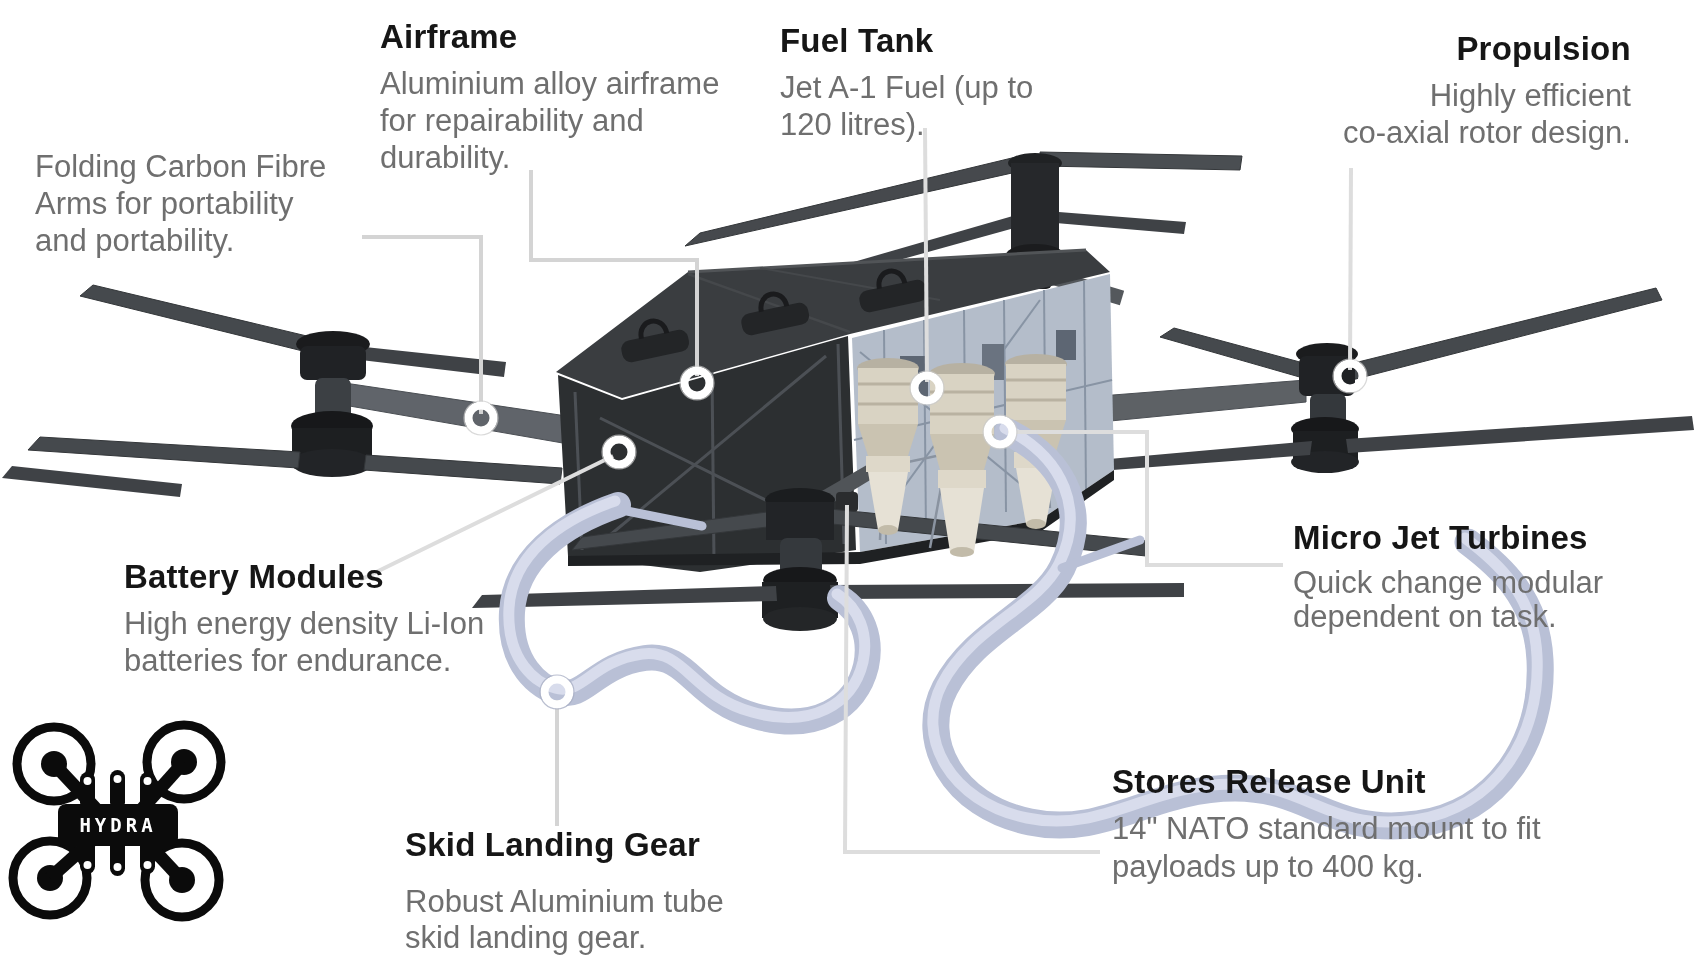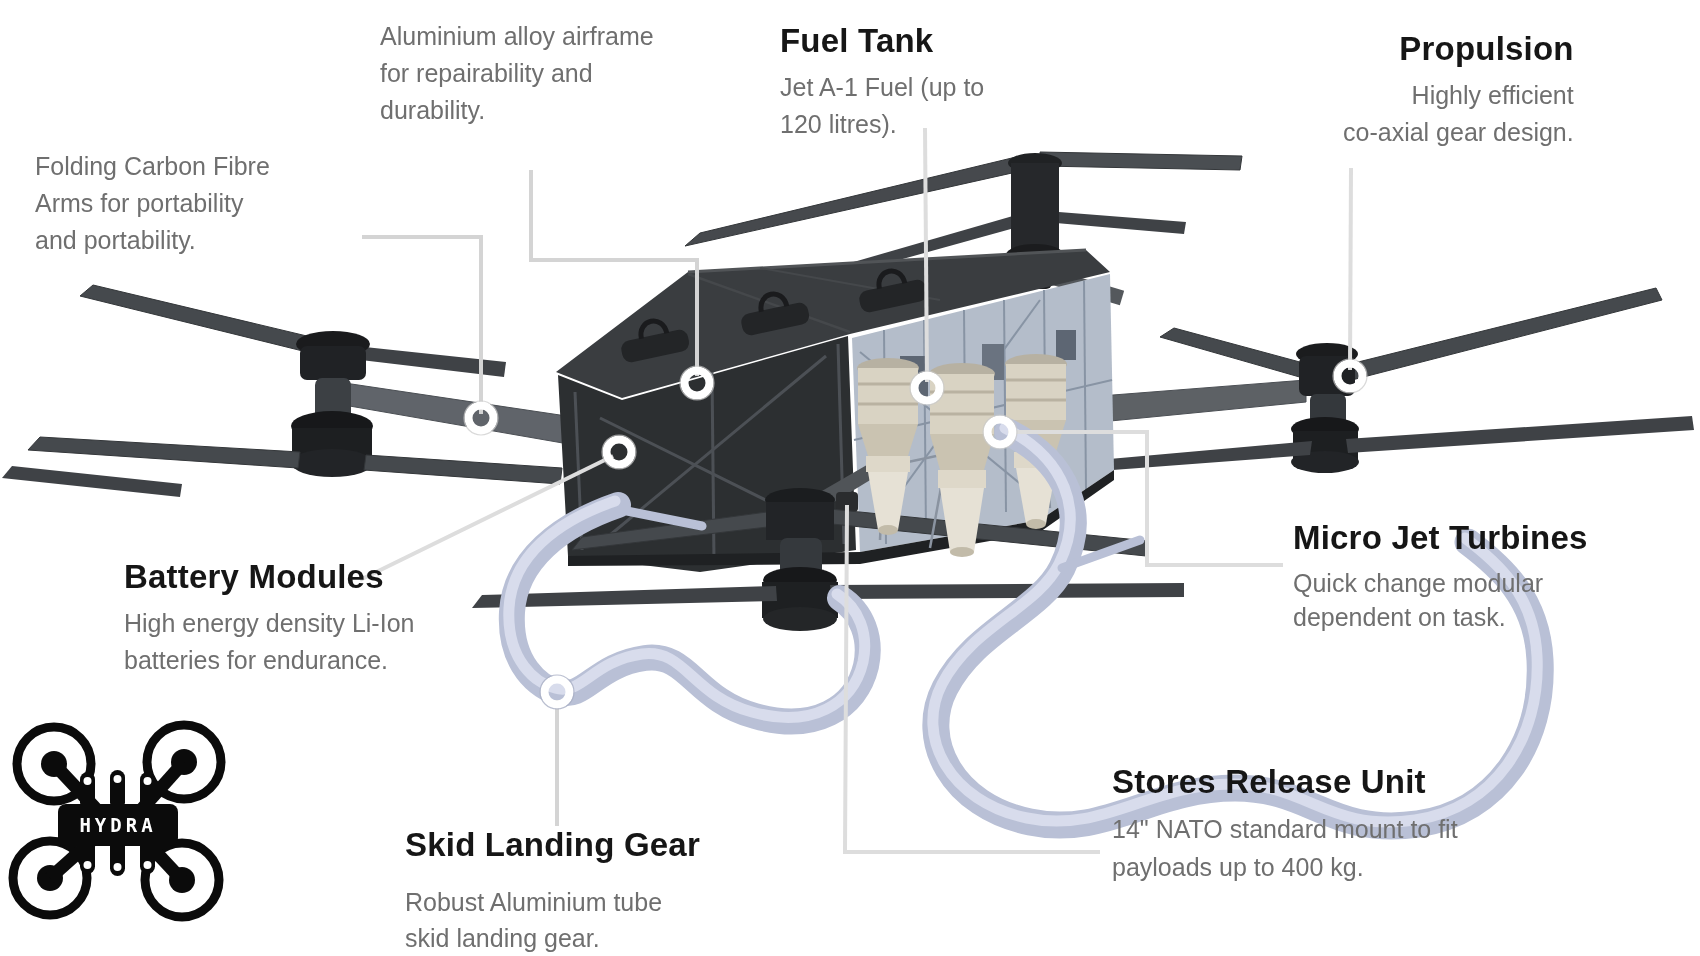--- a/index.html
+++ b/index.html
@@ -8,21 +8,21 @@
     font-family:"Liberation Sans", sans-serif;overflow:hidden;
   }
   .stage{position:absolute;left:0;top:0;width:1700px;height:956px;}
   svg.layer{position:absolute;left:0;top:0;}
   .callout{position:absolute;}
   .callout .title{
     font-size:33px;font-weight:bold;color:#161616;margin:0 0 9px 0;
     white-space:nowrap;letter-spacing:0.2px;
   }
   .callout .line{
-    font-size:25px;color:#6f6f6f;line-height:37px;white-space:nowrap;
+    font-size:31px;color:#6f6f6f;line-height:37px;white-space:nowrap;
   }
   #co-folding-arms{left:35px;top:148px;}
   #co-airframe{left:380px;top:18px;}
   #co-fuel-tank{left:780px;top:22px;}
   #co-propulsion{left:1343px;top:30px;text-align:right;}
   #co-battery{left:80px;top:558px;margin-left:44px;}
   #co-mjt{left:1293px;top:519px;}
   #co-mjt .line{line-height:34px;}
   #co-stores{left:1112px;top:763px;}
   #co-stores .line{line-height:38px;}
@@ -237,35 +237,36 @@
   </g>
 </svg>
 
 <div class="callout" id="co-folding-arms">
   <div class="line">Folding Carbon Fibre</div>
   <div class="line">Arms for portability</div>
   <div class="line">and portability.</div>
 </div>
 
 <div class="callout" id="co-airframe">
+  <div class="title">Airframe</div>
   <div class="line">Aluminium alloy airframe</div>
   <div class="line">for repairability and</div>
   <div class="line">durability.</div>
 </div>
 
 <div class="callout" id="co-fuel-tank">
   <div class="title">Fuel Tank</div>
   <div class="line">Jet A-1 Fuel (up to</div>
   <div class="line">120 litres).</div>
 </div>
 
 <div class="callout" id="co-propulsion">
   <div class="title">Propulsion</div>
   <div class="line">Highly efficient</div>
-  <div class="line">co-axial gear design.</div>
+  <div class="line">co-axial rotor design.</div>
 </div>
 
 <div class="callout" id="co-battery">
   <div class="title">Battery Modules</div>
   <div class="line">High energy density Li-Ion</div>
   <div class="line">batteries for endurance.</div>
 </div>
 
 <div class="callout" id="co-mjt">
   <div class="title">Micro Jet Turbines</div>

